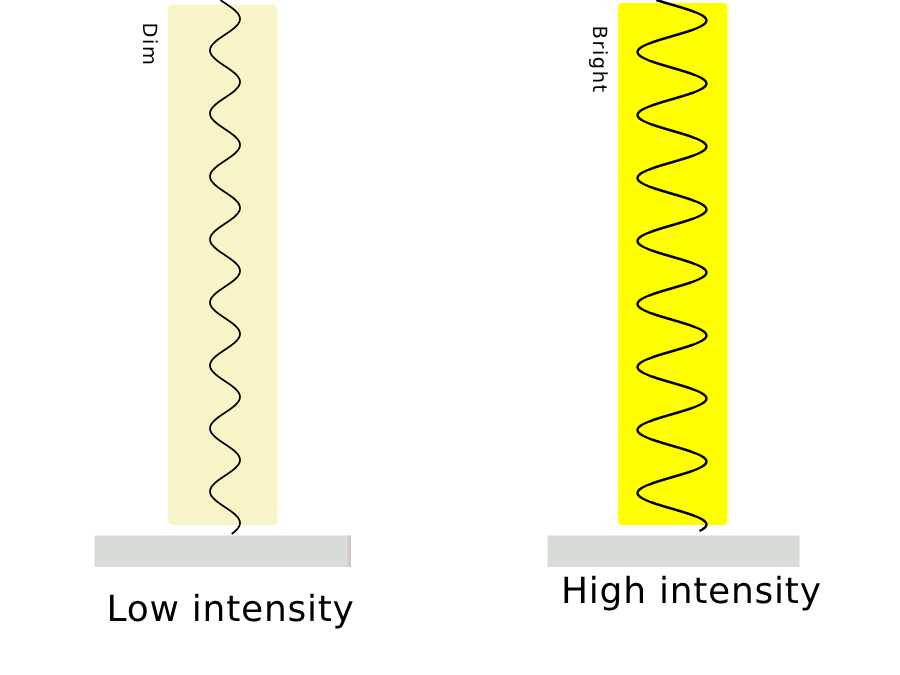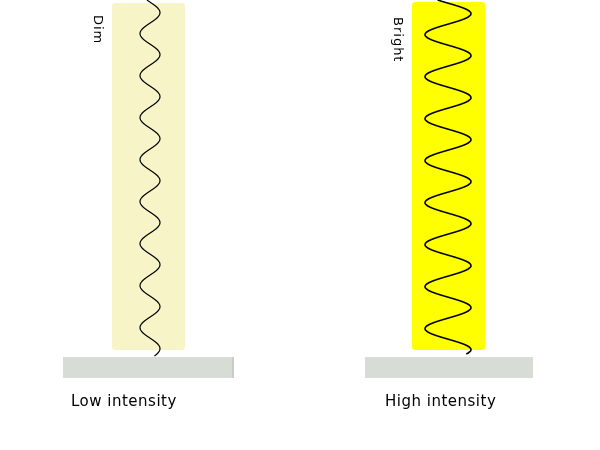--- a/index.html
+++ b/index.html
@@ -14,21 +14,21 @@
       transform: rotate(90deg);
       font-family: "DejaVu Sans", sans-serif;
       font-size: 13px;
       color: #000;
       white-space: nowrap;
       letter-spacing: 1px;
     }
     .caption {
       position: absolute;
       font-family: "DejaVu Sans", sans-serif;
-      font-size: 15px;
+      font-size: 24px;
       color: #000;
       white-space: nowrap;
       letter-spacing: 0.5px;
     }
   </style>
 </head>
 <body>
 
 <div class="panel" style="left:0;">
   <div class="band" style="left:112px; top:3px; width:73px; height:347px; background:#f7f5c8;"></div>
@@ -40,14 +40,14 @@
   <div class="caption" style="left:71px; top:392px;">Low intensity</div>
 </div>
 
 <div class="panel" style="left:300px;">
   <div class="band" style="left:112px; top:2px; width:73px; height:348px; background:#ffff00;"></div>
   <div class="plate" style="left:65px; top:357px; width:168px; background:#d7ddd6;"></div>
   <svg class="wave-svg" width="300" height="450">
     <path id="wave-high" fill="none" stroke="#000" stroke-width="1.6" d="M137.56 0 L140.73 1 L144.06 2 L147.48 3 L150.92 4 L154.28 5 L157.51 6 L160.53 7 L163.26 8 L165.66 9 L167.66 10 L169.22 11 L170.30 12 L170.89 13 L170.97 14 L170.53 15 L169.59 16 L168.17 17 L166.30 18 L164.02 19 L161.38 20 L158.44 21 L155.27 22 L151.94 23 L148.52 24 L145.08 25 L141.72 26 L138.49 27 L135.47 28 L132.74 29 L130.34 30 L128.34 31 L126.78 32 L125.70 33 L125.11 34 L125.03 35 L125.47 36 L126.41 37 L127.83 38 L129.70 39 L131.98 40 L134.62 41 L137.56 42 L140.73 43 L144.06 44 L147.48 45 L150.92 46 L154.28 47 L157.51 48 L160.53 49 L163.26 50 L165.66 51 L167.66 52 L169.22 53 L170.30 54 L170.89 55 L170.97 56 L170.53 57 L169.59 58 L168.17 59 L166.30 60 L164.02 61 L161.38 62 L158.44 63 L155.27 64 L151.94 65 L148.52 66 L145.08 67 L141.72 68 L138.49 69 L135.47 70 L132.74 71 L130.34 72 L128.34 73 L126.78 74 L125.70 75 L125.11 76 L125.03 77 L125.47 78 L126.41 79 L127.83 80 L129.70 81 L131.98 82 L134.62 83 L137.56 84 L140.73 85 L144.06 86 L147.48 87 L150.92 88 L154.28 89 L157.51 90 L160.53 91 L163.26 92 L165.66 93 L167.66 94 L169.22 95 L170.30 96 L170.89 97 L170.97 98 L170.53 99 L169.59 100 L168.17 101 L166.30 102 L164.02 103 L161.38 104 L158.44 105 L155.27 106 L151.94 107 L148.52 108 L145.08 109 L141.72 110 L138.49 111 L135.47 112 L132.74 113 L130.34 114 L128.34 115 L126.78 116 L125.70 117 L125.11 118 L125.03 119 L125.47 120 L126.41 121 L127.83 122 L129.70 123 L131.98 124 L134.62 125 L137.56 126 L140.73 127 L144.06 128 L147.48 129 L150.92 130 L154.28 131 L157.51 132 L160.53 133 L163.26 134 L165.66 135 L167.66 136 L169.22 137 L170.30 138 L170.89 139 L170.97 140 L170.53 141 L169.59 142 L168.17 143 L166.30 144 L164.02 145 L161.38 146 L158.44 147 L155.27 148 L151.94 149 L148.52 150 L145.08 151 L141.72 152 L138.49 153 L135.47 154 L132.74 155 L130.34 156 L128.34 157 L126.78 158 L125.70 159 L125.11 160 L125.03 161 L125.47 162 L126.41 163 L127.83 164 L129.70 165 L131.98 166 L134.62 167 L137.56 168 L140.73 169 L144.06 170 L147.48 171 L150.92 172 L154.28 173 L157.51 174 L160.53 175 L163.26 176 L165.66 177 L167.66 178 L169.22 179 L170.30 180 L170.89 181 L170.97 182 L170.53 183 L169.59 184 L168.17 185 L166.30 186 L164.02 187 L161.38 188 L158.44 189 L155.27 190 L151.94 191 L148.52 192 L145.08 193 L141.72 194 L138.49 195 L135.47 196 L132.74 197 L130.34 198 L128.34 199 L126.78 200 L125.70 201 L125.11 202 L125.03 203 L125.47 204 L126.41 205 L127.83 206 L129.70 207 L131.98 208 L134.62 209 L137.56 210 L140.73 211 L144.06 212 L147.48 213 L150.92 214 L154.28 215 L157.51 216 L160.53 217 L163.26 218 L165.66 219 L167.66 220 L169.22 221 L170.30 222 L170.89 223 L170.97 224 L170.53 225 L169.59 226 L168.17 227 L166.30 228 L164.02 229 L161.38 230 L158.44 231 L155.27 232 L151.94 233 L148.52 234 L145.08 235 L141.72 236 L138.49 237 L135.47 238 L132.74 239 L130.34 240 L128.34 241 L126.78 242 L125.70 243 L125.11 244 L125.03 245 L125.47 246 L126.41 247 L127.83 248 L129.70 249 L131.98 250 L134.62 251 L137.56 252 L140.73 253 L144.06 254 L147.48 255 L150.92 256 L154.28 257 L157.51 258 L160.53 259 L163.26 260 L165.66 261 L167.66 262 L169.22 263 L170.30 264 L170.89 265 L170.97 266 L170.53 267 L169.59 268 L168.17 269 L166.30 270 L164.02 271 L161.38 272 L158.44 273 L155.27 274 L151.94 275 L148.52 276 L145.08 277 L141.72 278 L138.49 279 L135.47 280 L132.74 281 L130.34 282 L128.34 283 L126.78 284 L125.70 285 L125.11 286 L125.03 287 L125.47 288 L126.41 289 L127.83 290 L129.70 291 L131.98 292 L134.62 293 L137.56 294 L140.73 295 L144.06 296 L147.48 297 L150.92 298 L154.28 299 L157.51 300 L160.53 301 L163.26 302 L165.66 303 L167.66 304 L169.22 305 L170.30 306 L170.89 307 L170.97 308 L170.53 309 L169.59 310 L168.17 311 L166.30 312 L164.02 313 L161.38 314 L158.44 315 L155.27 316 L151.94 317 L148.52 318 L145.08 319 L141.72 320 L138.49 321 L135.47 322 L132.74 323 L130.34 324 L128.34 325 L126.78 326 L125.70 327 L125.11 328 L125.03 329 L125.47 330 L126.41 331 L127.83 332 L129.70 333 L131.98 334 L134.62 335 L137.56 336 L140.73 337 L144.06 338 L147.48 339 L150.92 340 L154.28 341 L157.51 342 L160.53 343 L163.26 344 L165.66 345 L167.66 346 L169.22 347 L170.30 348 L170.89 349 L170.97 350 L170.53 351 L169.59 352 L168.17 353 L166.30 354 "></path>
   </svg>
   <div class="vlabel" style="left:406px; top:17px; margin-left:-300px;">Bright</div>
-  <div class="caption" style="left:74px; top:392px;margin-left:11px;">High intensity</div>
+  <div class="caption" style="left:74px; top:380px;">High intensity</div>
 </div>
 
 </body></html>

